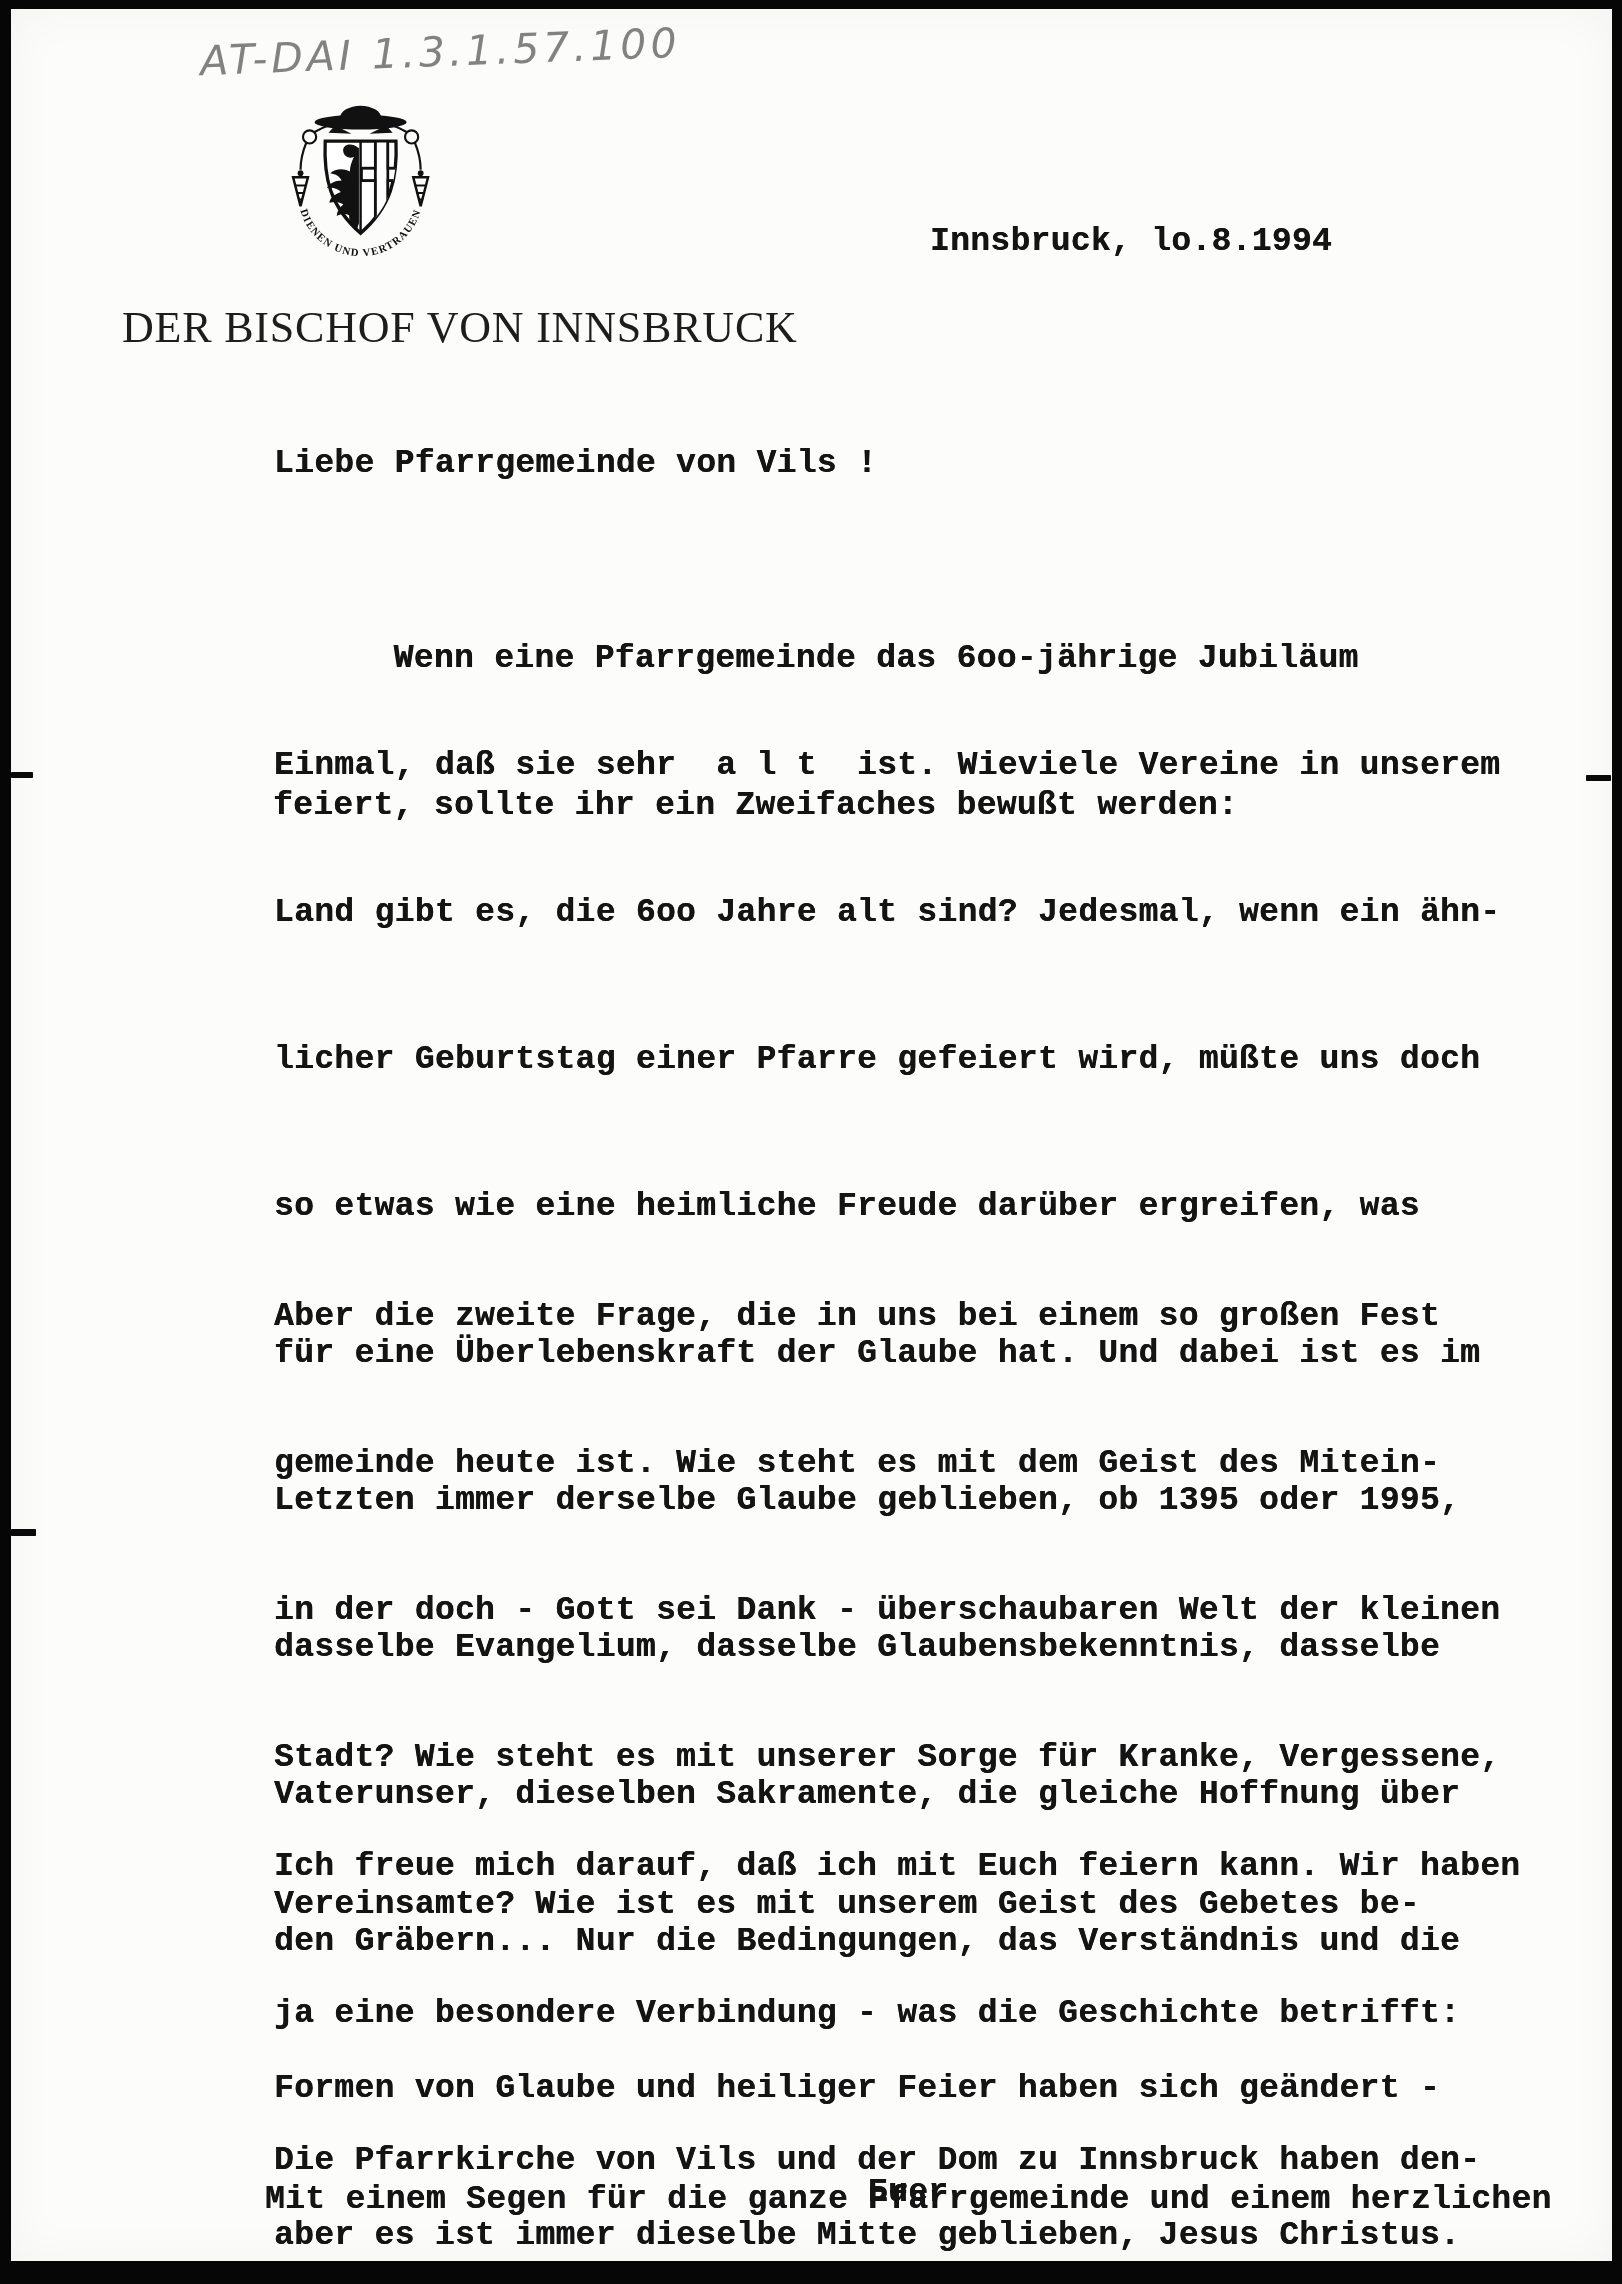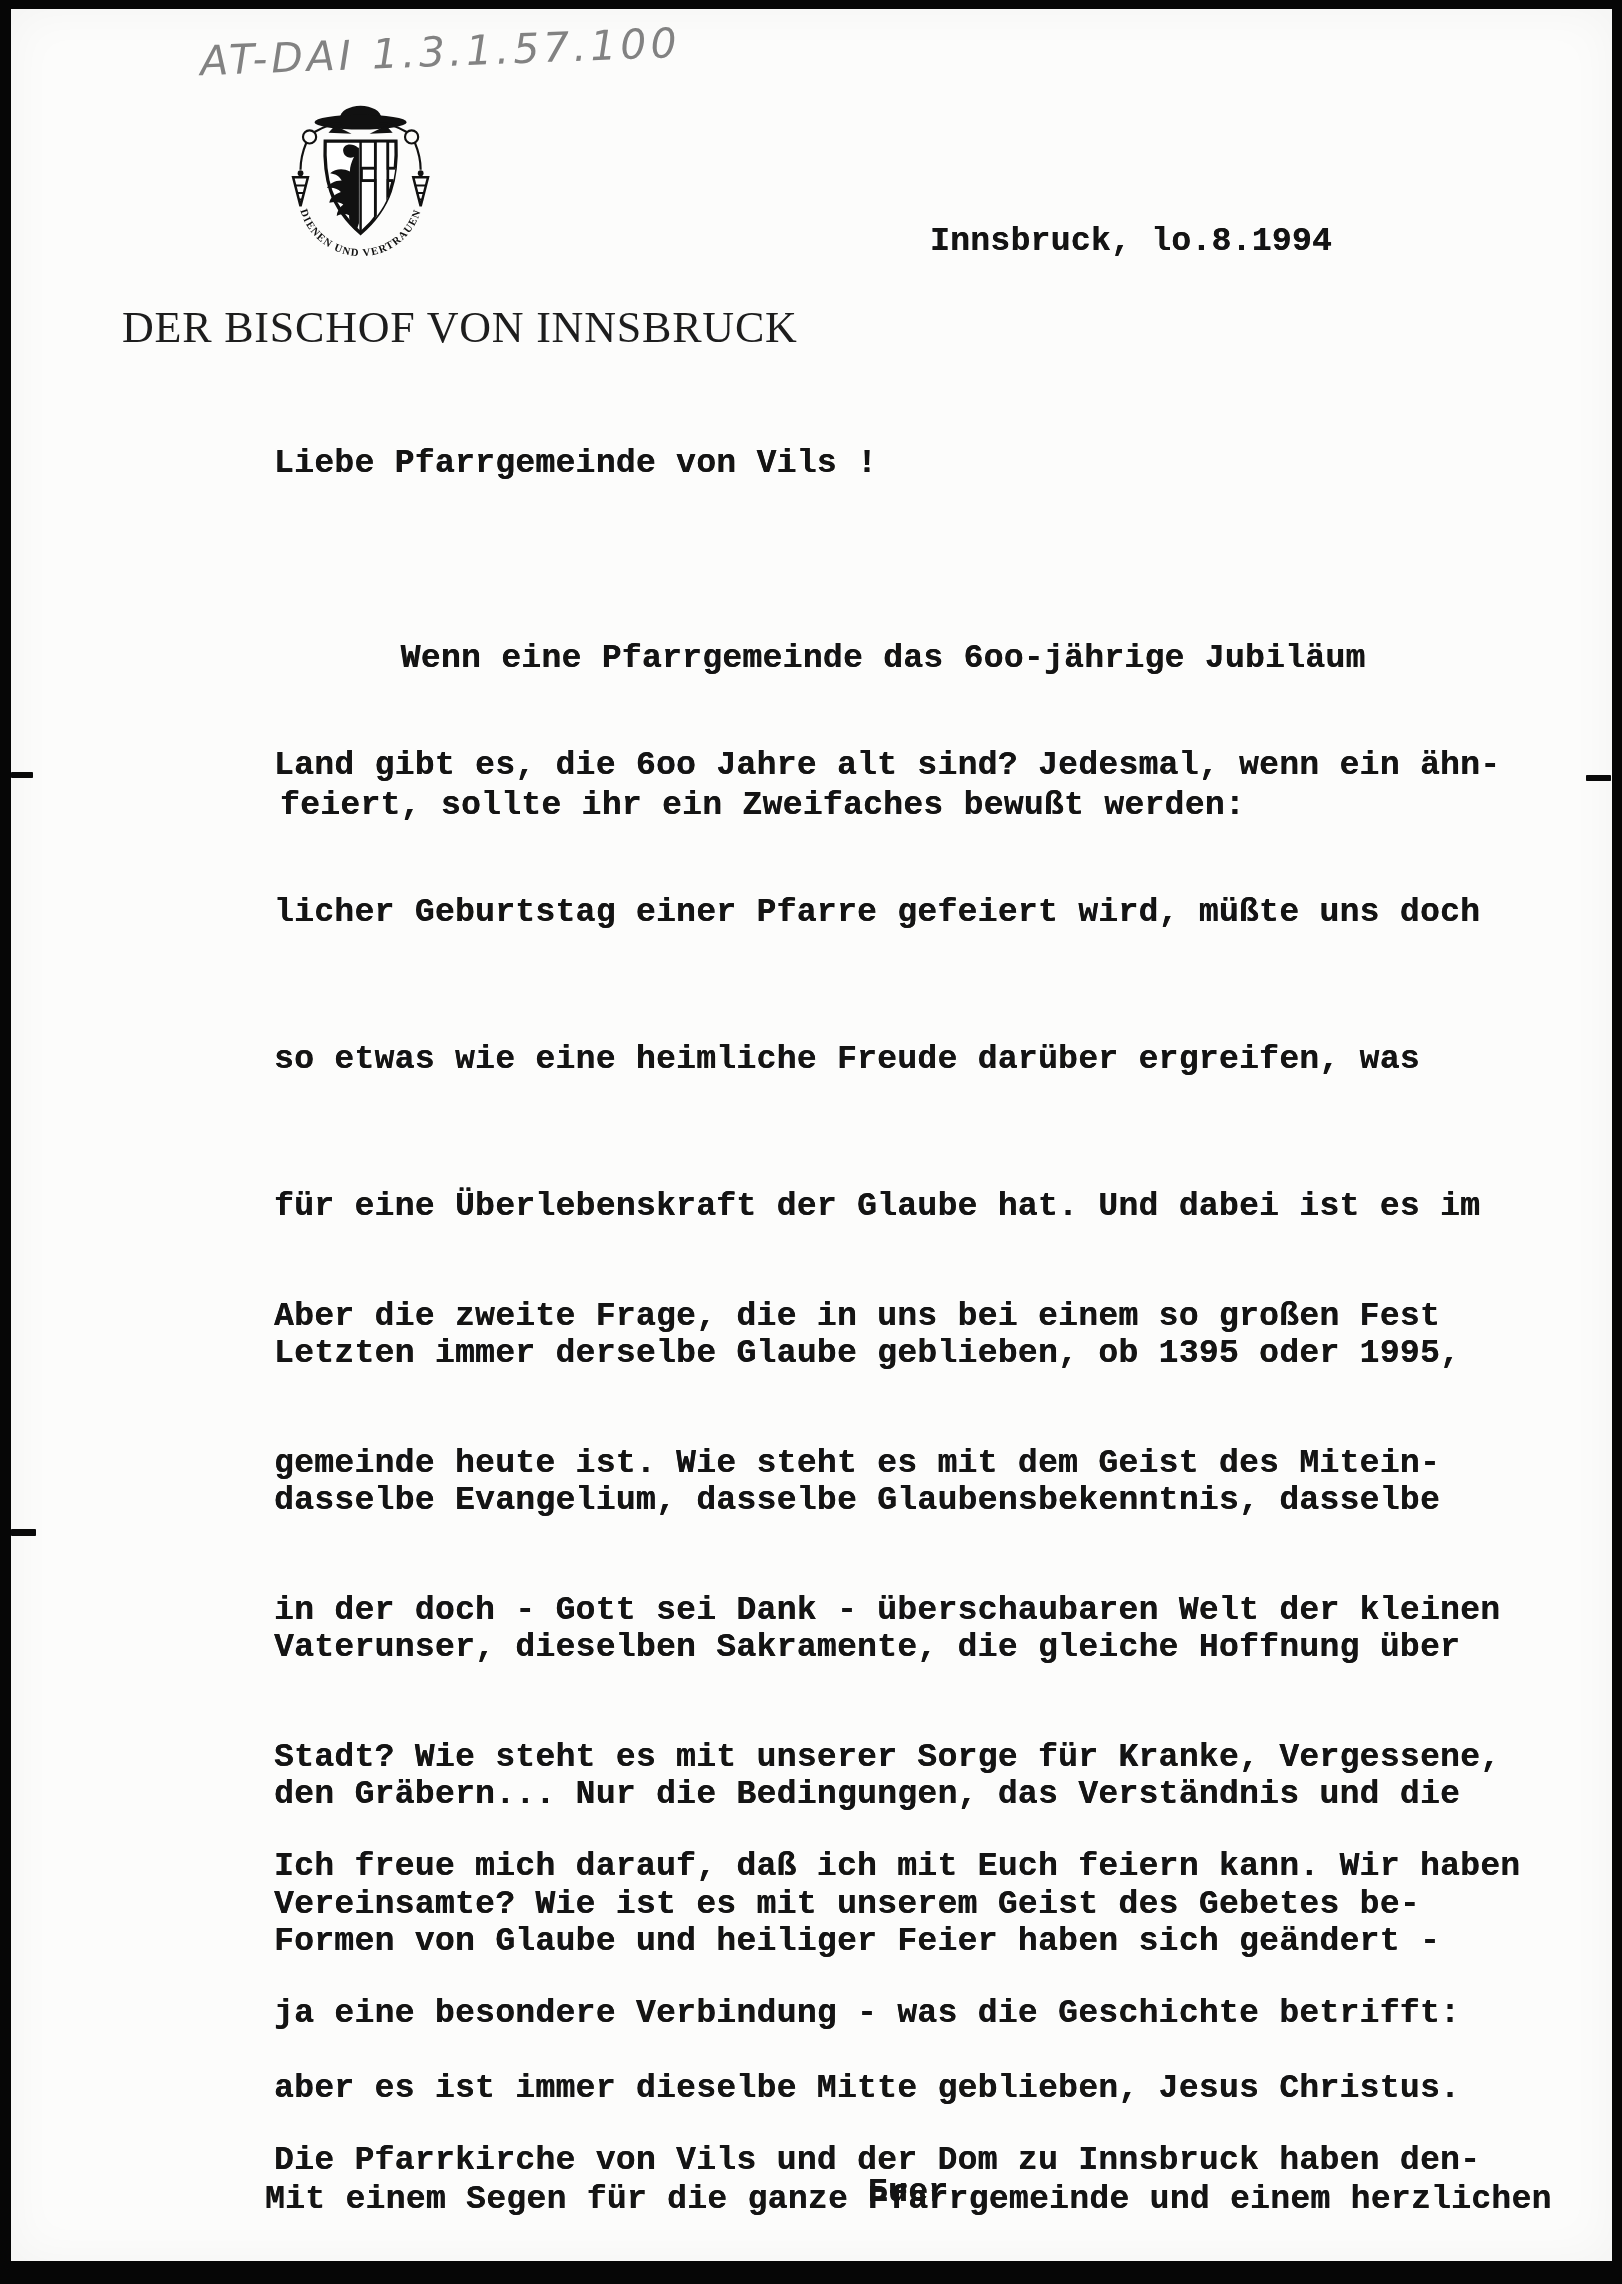--- a/index.html
+++ b/index.html
@@ -92,26 +92,27 @@
       <textPath href="#mottoArc" startOffset="50%" text-anchor="middle">DIENEN UND VERTRAUEN</textPath>
     </text>
   </svg>
 
   <div class="sender">DER BISCHOF VON INNSBRUCK</div>
 
   <div class="tw" style="left:930px;top:217px;">Innsbruck, lo.8.1994</div>
 
   <div class="tw" style="left:274px;top:439px;">Liebe Pfarrgemeinde von Vils !</div>
 
-  <div class="tw" style="left:280px;top:536px;">
+  <div class="tw" style="left:273px;top:536px;">
     <div>      Wenn eine Pfarrgemeinde das 6oo-jährige Jubiläum</div>
     <div>feiert, sollte ihr ein Zweifaches bewußt werden:</div>
   </div>
 
   <div class="tw" style="left:274px;top:643px;">
+    <div>Einmal, daß sie sehr  a l t  ist. Wieviele Vereine in unserem</div>
     <div>Land gibt es, die 6oo Jahre alt sind? Jedesmal, wenn ein ähn-</div>
     <div>licher Geburtstag einer Pfarre gefeiert wird, müßte uns doch</div>
     <div>so etwas wie eine heimliche Freude darüber ergreifen, was</div>
     <div>für eine Überlebenskraft der Glaube hat. Und dabei ist es im</div>
     <div>Letzten immer derselbe Glaube geblieben, ob 1395 oder 1995,</div>
     <div>dasselbe Evangelium, dasselbe Glaubensbekenntnis, dasselbe</div>
     <div>Vaterunser, dieselben Sakramente, die gleiche Hoffnung über</div>
     <div>den Gräbern... Nur die Bedingungen, das Verständnis und die</div>
     <div>Formen von Glaube und heiliger Feier haben sich geändert -</div>
     <div>aber es ist immer dieselbe Mitte geblieben, Jesus Christus.</div>

